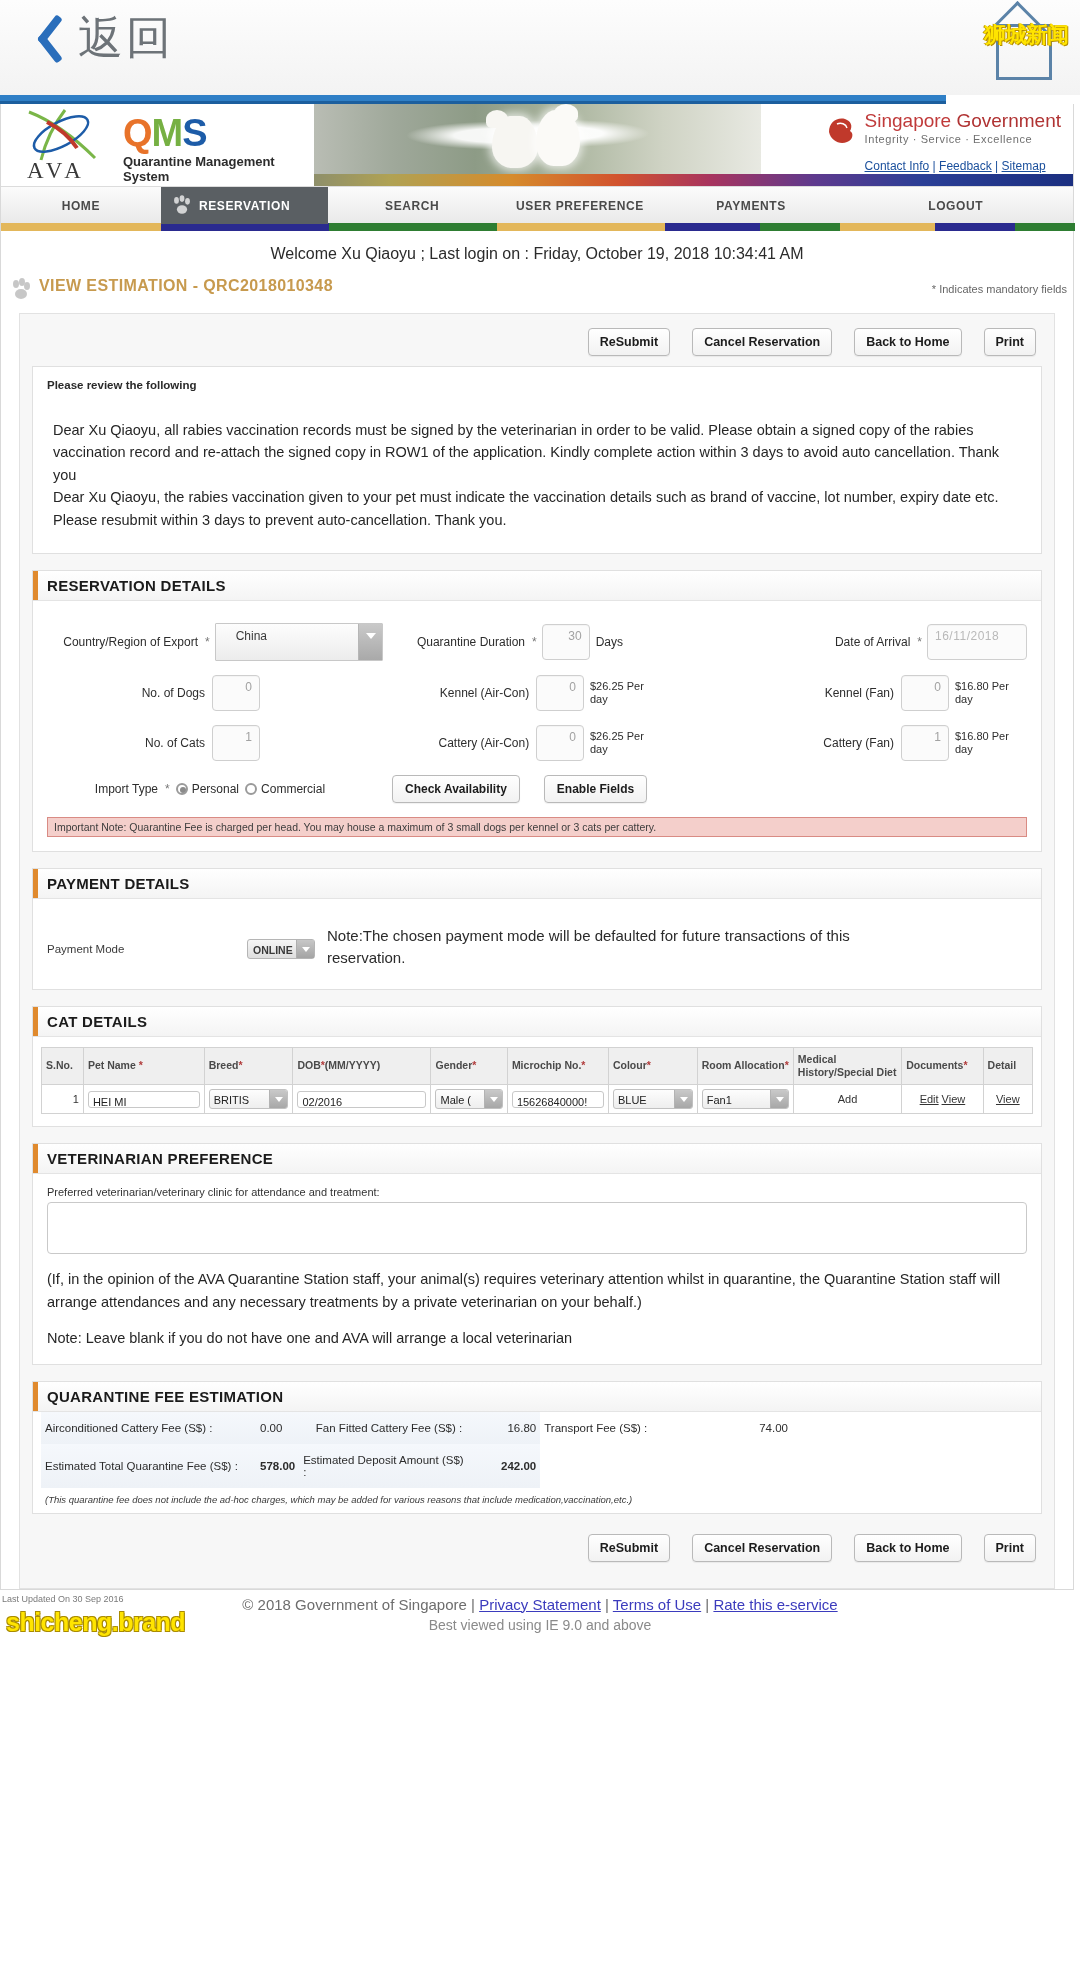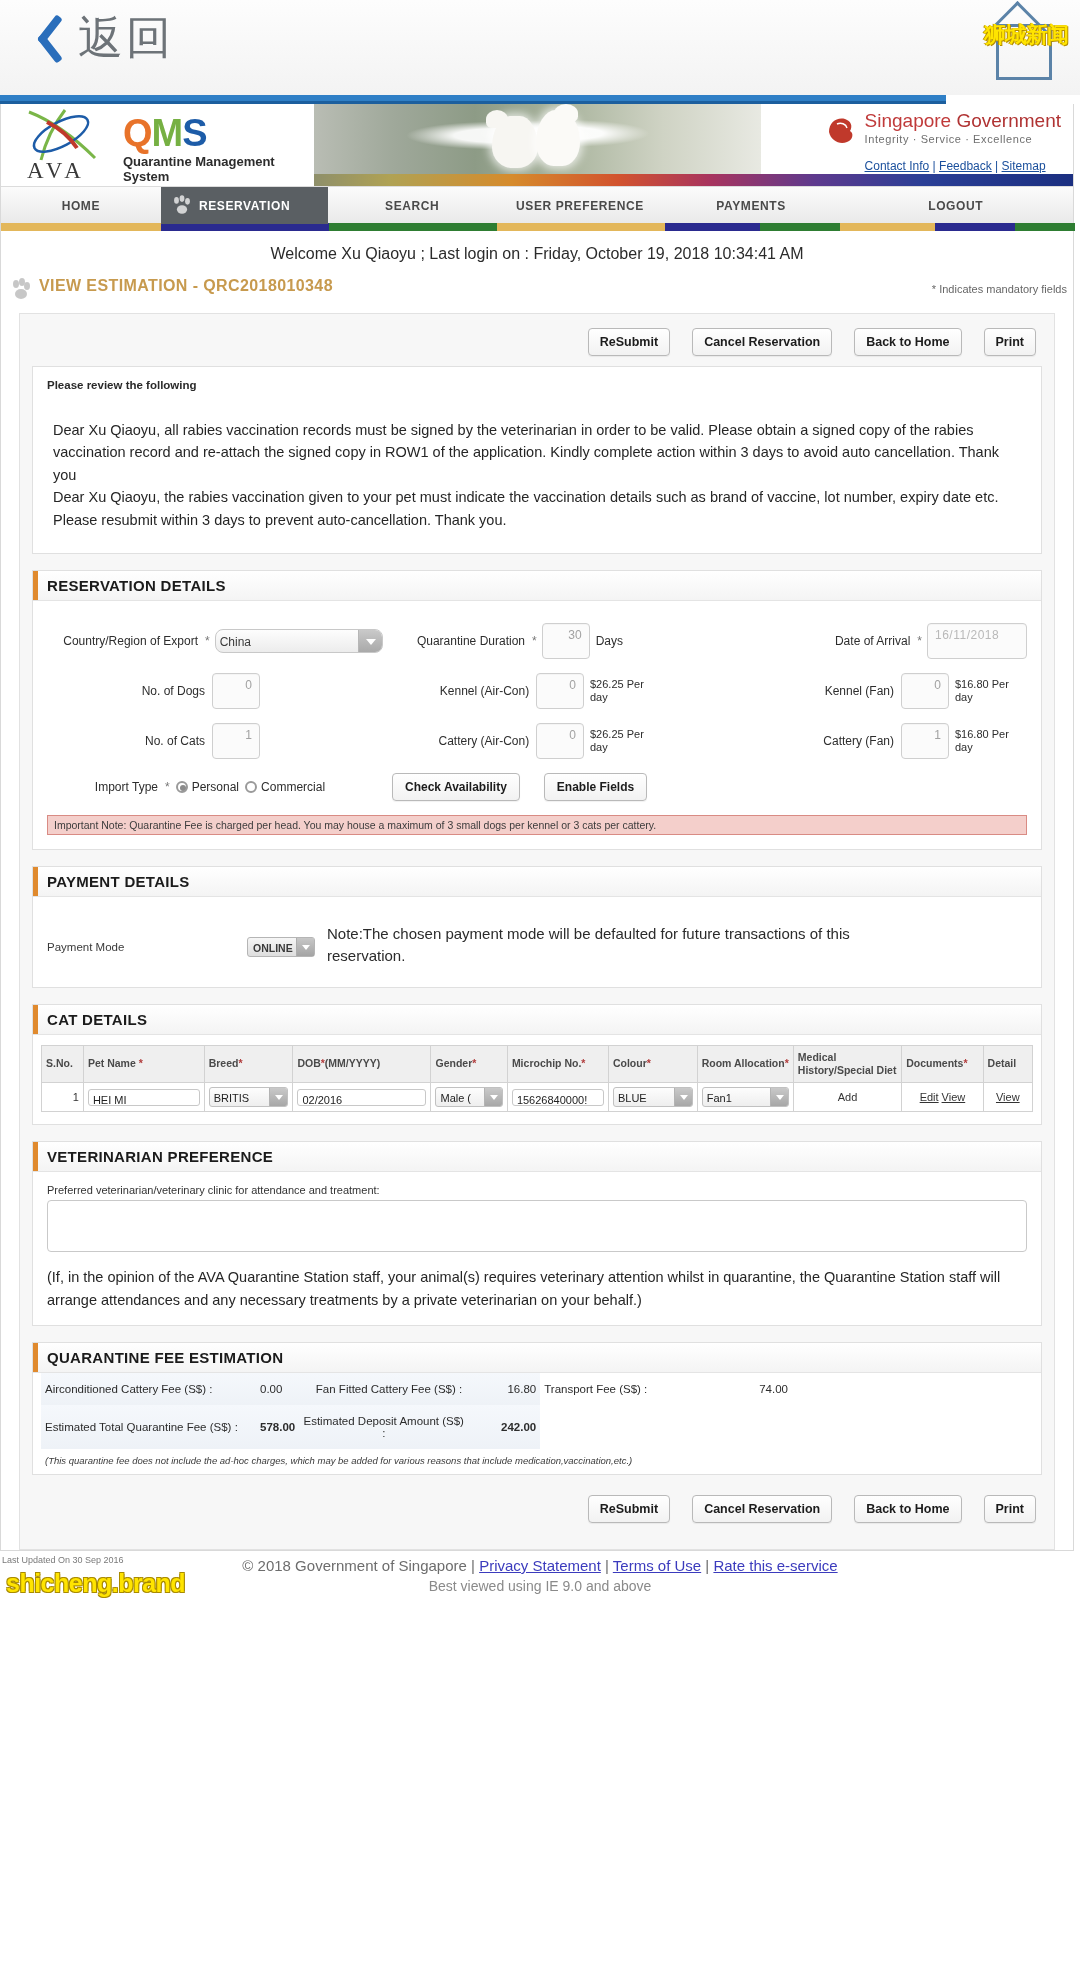--- a/index.html
+++ b/index.html
@@ -142,23 +142,23 @@
   .fld .lbl { text-align:right; padding-right:7px; }
   .fld .req { color:#777; }
   .inp {
     border:1px solid #cfcfcf; background:#fbfbfb; border-radius:4px;
     height:36px; font-size:12px; color:#a2a2a2; text-align:right;
     padding:0 7px; line-height:22px; box-shadow:inset 0 1px 1px rgba(0,0,0,0.03);
   }
   .inp.w48 { width:48px; }
   .inp.w100 { width:100px; text-align:left; color:#b9b9b9; letter-spacing:0.5px; }
   .sel {
-    position:relative; width:168px; height:24px; border:1px solid #c8c8c8; border-radius:8px;
+    position:relative; width:168px; height:38px; border:1px solid #c8c8c8; border-radius:1px;
     background:linear-gradient(to bottom,#fdfdfd,#ececec); font-size:12px; color:#3a3a3a;
-    line-height:24px; padding-left:4px; overflow:hidden;
+    line-height:24px; padding-left:20px; overflow:hidden;
   }
   .sel .arrow {
     position:absolute; right:0; top:0; width:24px; height:100%;
     background:linear-gradient(to bottom,#c9c9c9,#a9a9a9);
     border-left:1px solid #b6b6b6;
   }
   .sel .arrow::after {
     content:""; position:absolute; left:7px; top:9px;
     border-left:5px solid transparent; border-right:5px solid transparent; border-top:6px solid #fff;
   }
@@ -202,21 +202,21 @@
   .vet-lbl { font-size:11px; color:#333; margin-bottom:4px; }
   .vet-box { width:100%; height:52px; border:1px solid #c9c9c9; border-radius:4px; background:#fff; }
   .vet-p { font-size:14.5px; color:#262626; line-height:1.55; margin-top:14px; }
 
   
   .fee-grid { display:grid; grid-template-columns:1fr 1fr 1fr 1fr; }
   .fee-row { display:flex; align-items:center; padding:10px 4px; font-size:11.5px; color:#2c2c2c; }
   .fee-row .k { width:215px; }
   .fee-row .v { }
   .fee-row.right { justify-content:flex-end; gap:14px; }
-  .fee-row.right .k { width:auto; text-align:center; }
+  .fee-row.right .k { width:auto; text-align:left; }
   .fee-row.right .v { width:60px; text-align:right; }
   .bold { font-weight:bold; }
   .fee-band { background:linear-gradient(to bottom,#f5f8fc,#eef2f7); }
   .fee-note { font-size:9.5px; font-style:italic; color:#3a3a3a; padding:6px 4px 2px; }
 
   
   .footer { position:relative; margin-top:2px; }
   .foot-line { text-align:center; font-size:15px; color:#6d6d6d; padding:4px 0 0; }
   .foot-line a { color:#3b3bbd; text-decoration:underline; }
   .foot-sub { text-align:center; font-size:14px; color:#8a8a8a; padding-top:4px; }
@@ -529,20 +529,21 @@
     </div>
 
     <div class="section">
       <div class="sec-head">
         <h2>VETERINARIAN PREFERENCE</h2>
       </div>
       <div class="sec-body">
         <div class="vet-lbl">Preferred veterinarian/veterinary clinic for attendance and treatment:</div>
         <div class="vet-box"></div>
         <div class="vet-p">(If, in the opinion of the AVA Quarantine Station staff, your animal(s) requires veterinary attention whilst in quarantine, the Quarantine Station staff will arrange attendances and any necessary treatments by a private veterinarian on your behalf.)</div>
+        <div class="vet-p">Note: Leave blank if you do not have one and AVA will arrange a local veterinarian</div>
       </div>
     </div>
 
     <div class="section">
       <div class="sec-head">
         <h2>QUARANTINE FEE ESTIMATION</h2>
       </div>
       <div class="sec-body" style="padding:0 8px 6px">
         <div class="fee-grid" id="fee-grid">
             <div class="fee-row fee-band">

